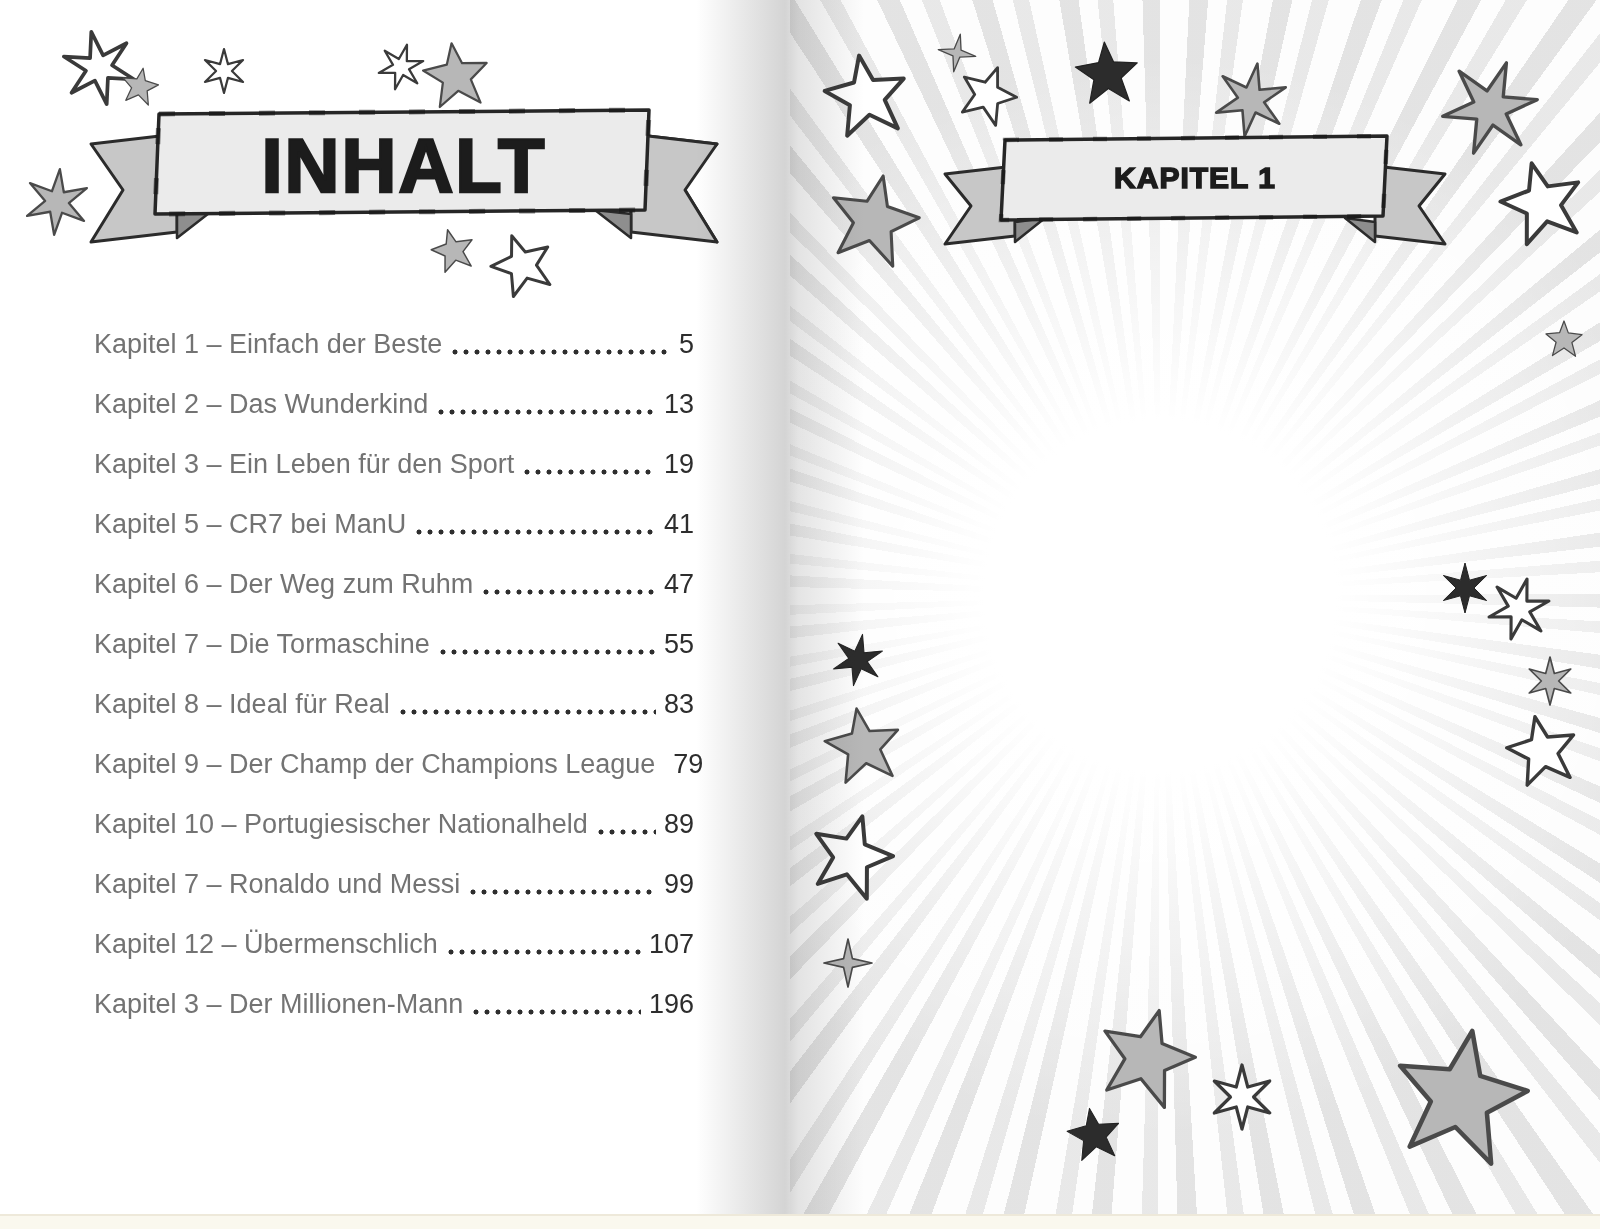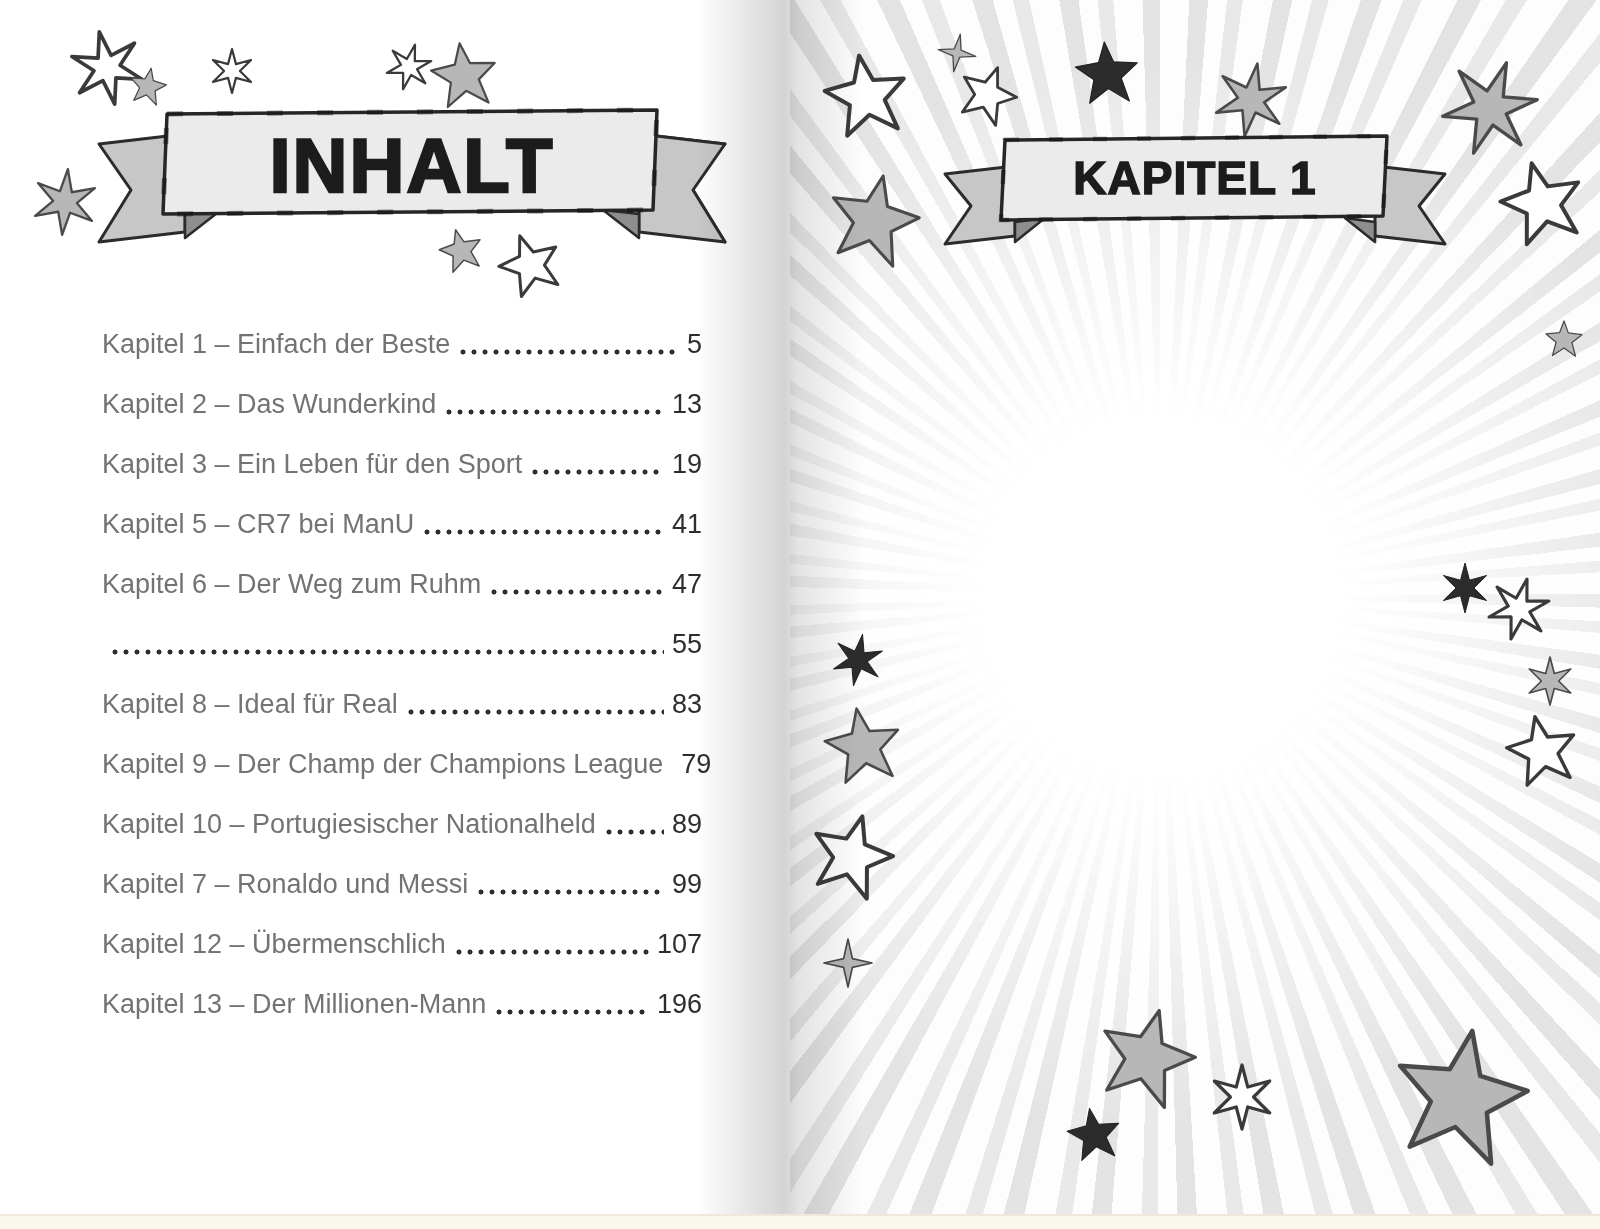--- a/index.html
+++ b/index.html
@@ -1,21 +1,21 @@
 <!DOCTYPE html>
 <html><head>
 <meta charset="utf-8">
 <style>
   html,body{margin:0;padding:0;background:#888;}
   .spread{
     position:relative;width:1600px;height:1229px;overflow:hidden;
     background:#ffffff;font-family:"Liberation Sans",sans-serif;color:#2d2d2d;
   }
   .page{position:absolute;top:0;height:1229px;}
-  .page-left{left:12px;width:790px;background:#ffffff;}
+  .page-left{left:4px;width:790px;background:#ffffff;}
   .page-right{left:790px;width:810px;background:#fdfdfd;}
 
   
   .burst{
     position:absolute;inset:0;pointer-events:none;
     background:
       radial-gradient(circle at 45.7% 48.5%, #ffffff 0px, #ffffff 175px, rgba(255,255,255,0) 540px),
       repeating-conic-gradient(from 0deg at 45.7% 48.5%,
         rgba(255,255,255,0) 0deg 2.8deg,
         rgba(168,168,168,0.30) 2.8deg 4.6deg,
@@ -40,21 +40,21 @@
   .st-black{fill:#2c2c2c;stroke:#222222;stroke-width:2;stroke-linejoin:round;}
 
   
   .banner{position:absolute;z-index:10;}
   .banner svg{display:block;overflow:visible;}
   .banner-text{
     position:absolute;display:flex;align-items:center;justify-content:center;
     color:#1c1c1c;font-weight:900;white-space:nowrap;
   }
   .inhalt-text{left:85px;top:12px;width:480px;height:98px;font-size:76px;letter-spacing:2px;-webkit-text-stroke:2.5px #1c1c1c;}
-  .kapitel-text{left:70px;top:6px;width:380px;height:80px;font-size:46px;letter-spacing:1px;-webkit-text-stroke:1.5px #1c1c1c;}
+  .kapitel-text{left:70px;top:6px;width:380px;height:80px;font-size:30px;letter-spacing:1px;-webkit-text-stroke:1.5px #1c1c1c;}
 
   
   .toc{position:absolute;left:90px;top:300px;width:600px;z-index:8;}
   .toc-row{display:flex;align-items:flex-end;height:60px;}
   .toc-label{white-space:nowrap;font-size:27px;line-height:1.15;color:#737373;}
   .toc-leader{
     flex:1;min-width:0;height:6px;margin:0 8px 5px 10px;
     background-image:radial-gradient(circle at 3px 3px,#2e2e2e 2.2px,transparent 2.8px);
     background-size:11px 6px;background-repeat:repeat-x;background-position:left bottom;
   }
@@ -133,20 +133,21 @@
           <span class="toc-label">Kapitel 5 – CR7 bei ManU</span>
           <span class="toc-leader"></span>
           <span class="toc-page">41</span>
         </div>
       <div class="toc-row">
           <span class="toc-label">Kapitel 6 – Der Weg zum Ruhm</span>
           <span class="toc-leader"></span>
           <span class="toc-page">47</span>
         </div>
       <div class="toc-row">
+          <span class="toc-label">Kapitel 7 – Die Tormaschine</span>
           <span class="toc-leader"></span>
           <span class="toc-page">55</span>
         </div>
       <div class="toc-row">
           <span class="toc-label">Kapitel 8 – Ideal für Real</span>
           <span class="toc-leader"></span>
           <span class="toc-page">83</span>
         </div>
       <div class="toc-row">
           <span class="toc-label">Kapitel 9 – Der Champ der Champions League</span>
@@ -162,21 +163,21 @@
           <span class="toc-label">Kapitel 7 – Ronaldo und Messi</span>
           <span class="toc-leader"></span>
           <span class="toc-page">99</span>
         </div>
       <div class="toc-row">
           <span class="toc-label">Kapitel 12 – Übermenschlich</span>
           <span class="toc-leader"></span>
           <span class="toc-page">107</span>
         </div>
       <div class="toc-row">
-          <span class="toc-label">Kapitel 13 – Der Millionen-Mann</span>
+          <span class="toc-label">Kapitel 3 – Der Millionen-Mann</span>
           <span class="toc-leader"></span>
           <span class="toc-page">196</span>
         </div>
     </div>
   </section>
 
   <section class="page page-right">
     <div class="burst"></div>
 
     <svg class="star st-outline" style="left:36px;top:52px;width:80px;height:86px;transform:rotate(-10deg)" viewBox="0 0 100 100">

